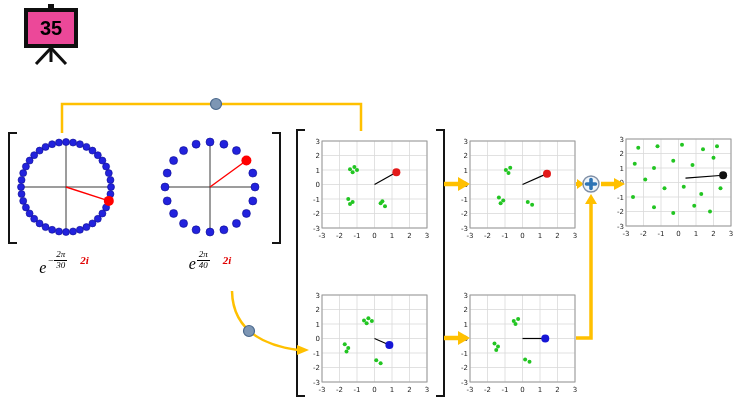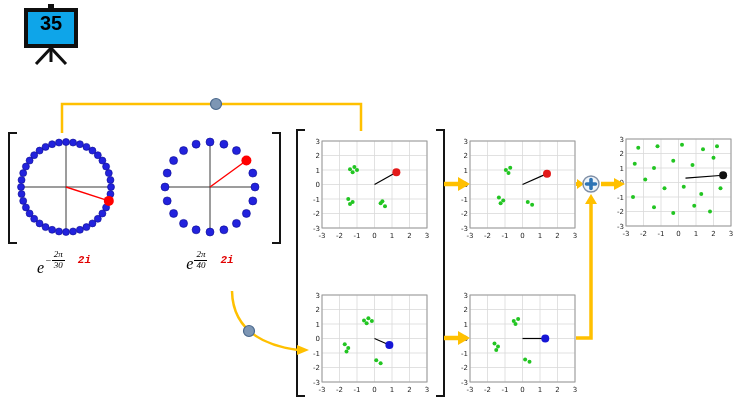--- a/index.html
+++ b/index.html
@@ -2,22 +2,22 @@
 <html style="--arrow: #FFC000; --node-fill: #7D96B4; --node-stroke: #4A688C; --plus: #2E74B5;"><head>
 <meta charset="utf-8">
 <style>
   html,body{margin:0;padding:0;background:#fff;}
   .slide{position:relative;width:733px;height:406px;background:#ffffff;overflow:hidden;
          font-family:"Liberation Sans",sans-serif;}
 
   
   .badge{position:absolute;left:24px;top:8px;width:54px;}
   .badge-nub{position:absolute;left:24px;top:-4px;width:6px;height:6px;background:#0f0f0f;}
-  .badge-screen{width:54px;height:40px;border:4px solid #0f0f0f;background:#0ea5e9;
-                display:flex;justify-content:center;box-sizing:border-box;
+  .badge-screen{width:54px;height:40px;border:4px solid #0f0f0f;background:#ec4899;
+                display:flex;align-items:center;justify-content:center;box-sizing:border-box;
                 position:relative;z-index:2;}
   .badge-num{font-weight:bold;font-size:20px;color:#000;}
   .badge-legs{display:block;margin:0 auto;}
   .badge-legs line{stroke:#0f0f0f;stroke-width:3;}
 
   
   .bracket{position:absolute;width:9px;border:2.5px solid #141414;box-sizing:border-box;background:transparent;}
   .bracket.open{border-right:0;}
   .bracket.close{border-left:0;}
 
@@ -34,21 +34,21 @@
 
   
   .formula{position:absolute;text-align:center;color:#000;
            font-family:"Liberation Serif",serif;font-style:italic;}
   .fe{font-size:16px;}
   .fexp{display:inline-flex;align-items:center;vertical-align:9px;margin-left:1px;}
   .fsign{font-size:10px;}
   .ffrac{display:inline-block;text-align:center;font-size:9px;line-height:1.1;}
   .fnum{display:block;padding:0 2px;border-bottom:1px solid #000;}
   .fden{display:block;}
-  .fcoef{color:#e10000;font-weight:bold;font-size:11px;margin-left:13px;font-family:Liberation Mono, monospace;}
+  .fcoef{color:#e10000;font-weight:bold;font-size:11px;margin-left:13px;}
 </style>
 </head>
 <body>
 
 <div class="slide">
 
   <div class="badge">
     <div class="badge-nub"></div>
     <div class="badge-screen">
       <span class="badge-num">35</span>

